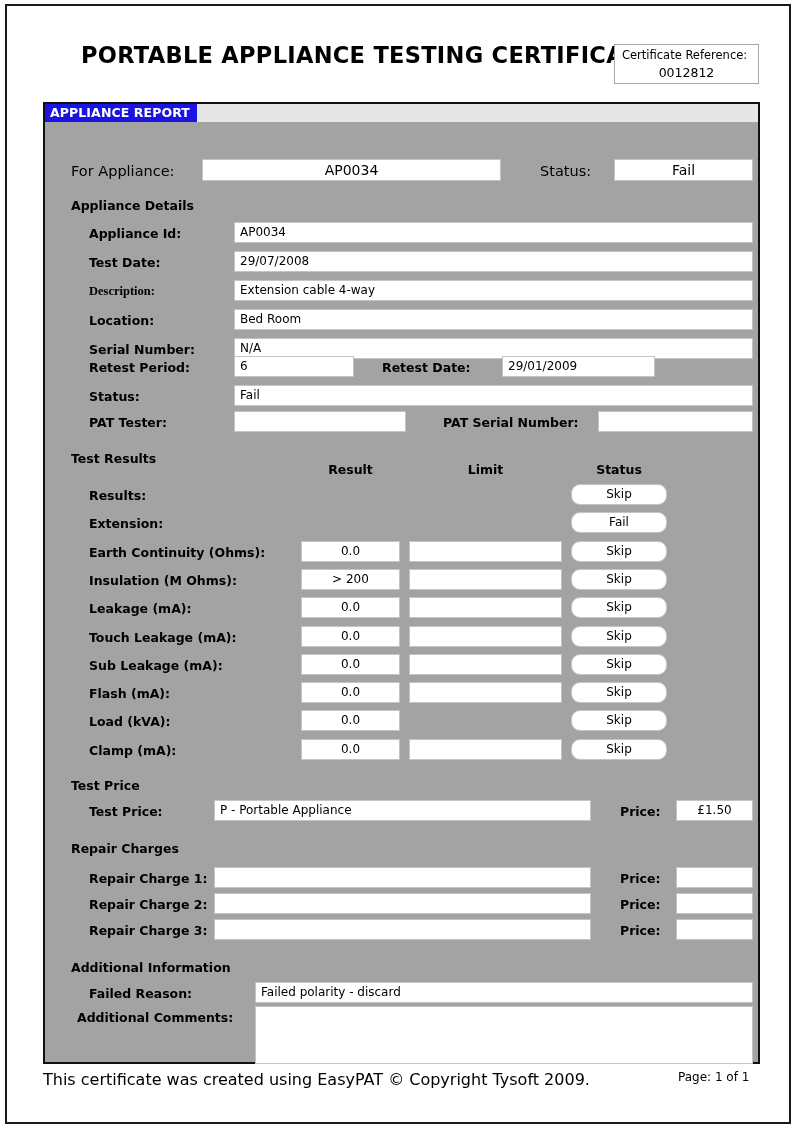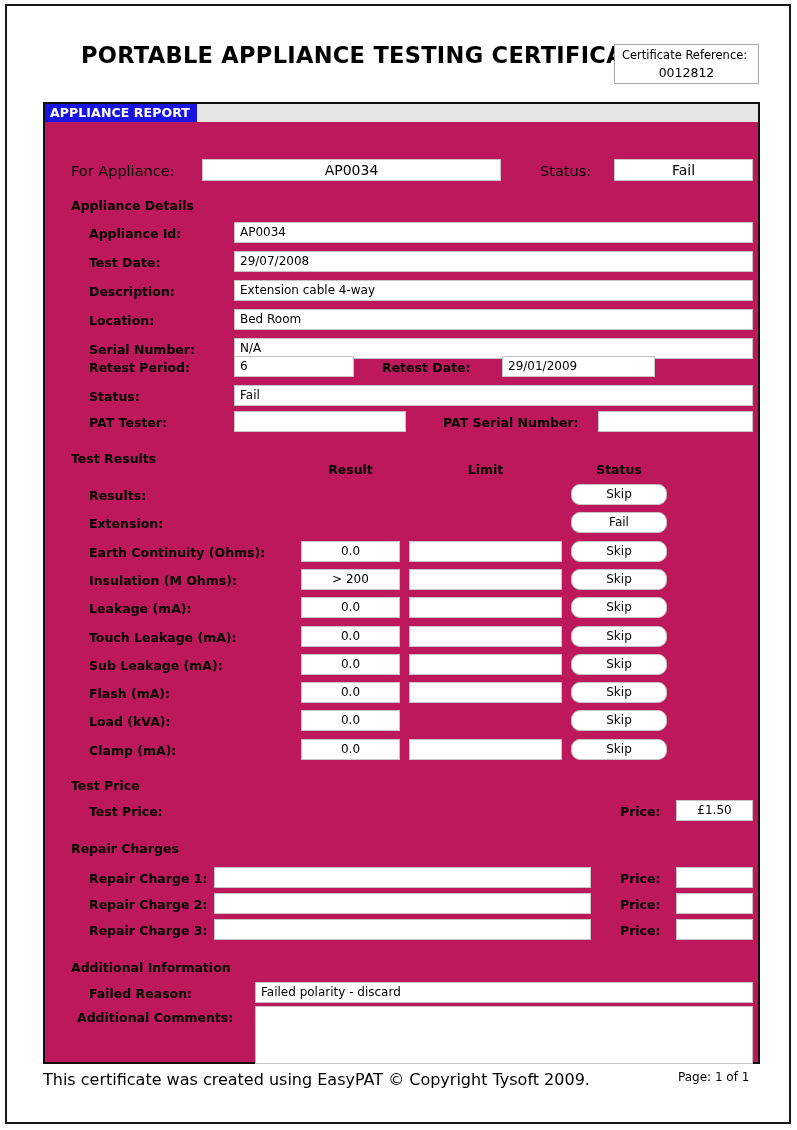--- a/index.html
+++ b/index.html
@@ -71,21 +71,21 @@
   }
 
   
   #report-panel {
     position: absolute;
     left: 36px;
     top: 96px;
     width: 717px;
     height: 962px;
     border: 2px solid #101010;
-    background: #be185d;
+    background: #a3a3a3;
     box-sizing: border-box;
   }
   #panel-titlebar {
     position: absolute;
     left: 0;
     top: 0;
     width: 100%;
     height: 18px;
     background: #e6e6e6;
   }
@@ -222,21 +222,21 @@
       <div class="lbl plain" id="lbl-top-status">Status:</div>
       <div class="fld center" id="fld-top-status">Fail</div>
 
       <div class="sect" style="left:26px; top:76px;">Appliance Details</div>
 
       <div id="details-rows">
           <div class="lbl drow-lbl" style="top: 104px;">Appliance Id:</div>
           <div class="fld drow-fld" style="top: 100px;">AP0034</div>
           <div class="lbl drow-lbl" style="top: 133px;">Test Date:</div>
           <div class="fld drow-fld" style="top: 129px;">29/07/2008</div>
-          <div class="lbl drow-lbl" style="top: 162px;">Description:</div>
+          <div class="lbl drow-lbl" style="top: 162px; font-family: Liberation Serif, serif;">Description:</div>
           <div class="fld drow-fld" style="top: 158px;">Extension cable 4-way</div>
           <div class="lbl drow-lbl" style="top: 191px;">Location:</div>
           <div class="fld drow-fld" style="top: 187px;">Bed Room</div>
           <div class="lbl drow-lbl" style="top: 220px;">Serial Number:</div>
           <div class="fld drow-fld" style="top: 216px;">N/A</div>
         </div>
 
       <div class="lbl drow-lbl" style="top:238px;">Retest Period:</div>
       <div class="fld" style="left:189px; top:234px; width:120px; height:21px;">6</div>
       <div class="lbl" style="left:337px; top:238px;">Retest Date:</div>
@@ -289,20 +289,21 @@
           <div class="fld center tr-res" style="top: 588px;">0.0</div>
           <div class="fld center tr-stat" style="top: 588px;">Skip</div>
           <div class="lbl tr-lbl" style="top: 621px;">Clamp (mA):</div>
           <div class="fld center tr-res" style="top: 617px;">0.0</div>
           <div class="fld center tr-lim" style="top: 617px;"></div>
           <div class="fld center tr-stat" style="top: 617px;">Skip</div>
         </div>
 
       <div class="sect" style="left:26px; top:656px;">Test Price</div>
       <div class="lbl pr-lbl" style="top:682px;">Test Price:</div>
+      <div class="fld pr-fld" style="top:678px;">P - Portable Appliance</div>
       <div class="lbl pr-plbl" style="top:682px;">Price:</div>
       <div class="fld center pr-pfld" style="top:678px;">£1.50</div>
 
       <div class="sect" style="left:26px; top:719px;">Repair Charges</div>
       <div id="repair-rows">
           <div class="lbl pr-lbl" style="top: 749px;">Repair Charge 1:</div>
           <div class="fld pr-fld" style="top: 745px;"></div>
           <div class="lbl pr-plbl" style="top: 749px;">Price:</div>
           <div class="fld center pr-pfld" style="top: 745px;"></div>
           <div class="lbl pr-lbl" style="top: 775px;">Repair Charge 2:</div>

